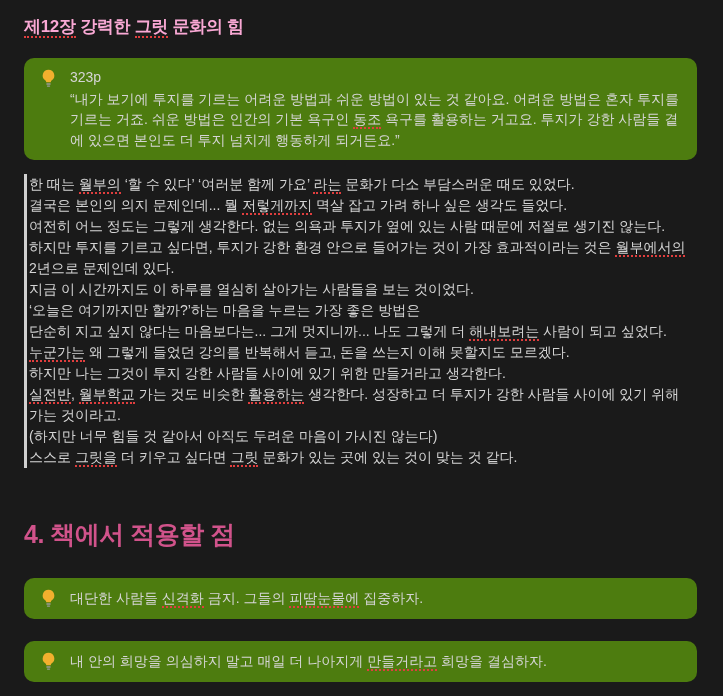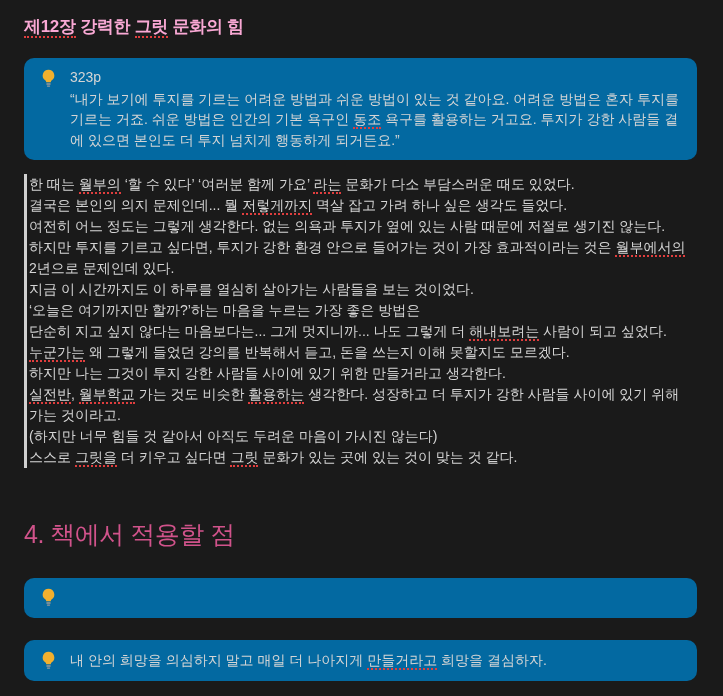--- a/index.html
+++ b/index.html
@@ -14,21 +14,21 @@
 
   h3.chapter {
     font-size: 17px;
     font-weight: 700;
     color: #f9a8d4;
     margin: 3px 0 20px 0;
     letter-spacing: -0.3px;
   }
 
   .callout {
-    background: #0369a1;
+    background: #4d7c0f;
     border-radius: 10px;
     padding: 9px 16px 10px 16px;
     display: flex;
     gap: 13px;
     align-items: flex-start;
   }
   .callout .bulb {
     flex: 0 0 17px;
     width: 17px; height: 20px;
     margin-top: 2px;
@@ -42,21 +42,21 @@
     padding-left: 2px;
     line-height: 21px;
   }
   .bq-line { min-height: 21px; }
 
   h2.apply {
     margin-top: 50px;
     margin-bottom: 28px;
     font-size: 25px;
     line-height: 32px;
-    font-weight: 400;
+    font-weight: 700;
     color: #d1538b;
     letter-spacing: -0.5px;
   }
 
   .callout.single { margin-bottom: 22px; padding: 10px 16px; align-items: center; }
   .callout.single .bulb { margin-top: 0; }
   .callout.single .callout-body { line-height: 21px; }
 
   .sq { border-bottom: 2px dotted #e03e3e; }
 </style>
@@ -95,20 +95,21 @@
     </blockquote>
 
   <h2 class="apply">4. 책에서 적용할 점</h2>
 
   <div class="callout single">
     <svg class="bulb" viewBox="0 0 24 28" aria-hidden="true">
       <path fill="#f2b02e" d="M12 1a8.2 8.2 0 0 0-4.7 14.9c.9.66 1.5 1.6 1.5 2.7h6.4c0-1.1.6-2.04 1.5-2.7A8.2 8.2 0 0 0 12 1z"></path>
       <rect x="8.8" y="20" width="6.4" height="2.1" rx="1" fill="#9b9b9b"></rect>
       <rect x="9.6" y="23" width="4.8" height="2" rx="1" fill="#9b9b9b"></rect>
     </svg>
+    <div class="callout-body"><span>대단한 사람들 </span><span class="sq">신격화</span><span> 금지. 그들의 </span><span class="sq">피땀눈물에</span><span> 집중하자.</span></div>
   </div>
 
   <div class="callout single">
     <svg class="bulb" viewBox="0 0 24 28" aria-hidden="true">
       <path fill="#f2b02e" d="M12 1a8.2 8.2 0 0 0-4.7 14.9c.9.66 1.5 1.6 1.5 2.7h6.4c0-1.1.6-2.04 1.5-2.7A8.2 8.2 0 0 0 12 1z"></path>
       <rect x="8.8" y="20" width="6.4" height="2.1" rx="1" fill="#9b9b9b"></rect>
       <rect x="9.6" y="23" width="4.8" height="2" rx="1" fill="#9b9b9b"></rect>
     </svg>
     <div class="callout-body"><span>내 안의 희망을 의심하지 말고 매일 더 나아지게 </span><span class="sq">만들거라고</span><span> 희망을 결심하자.</span></div>
   </div>

